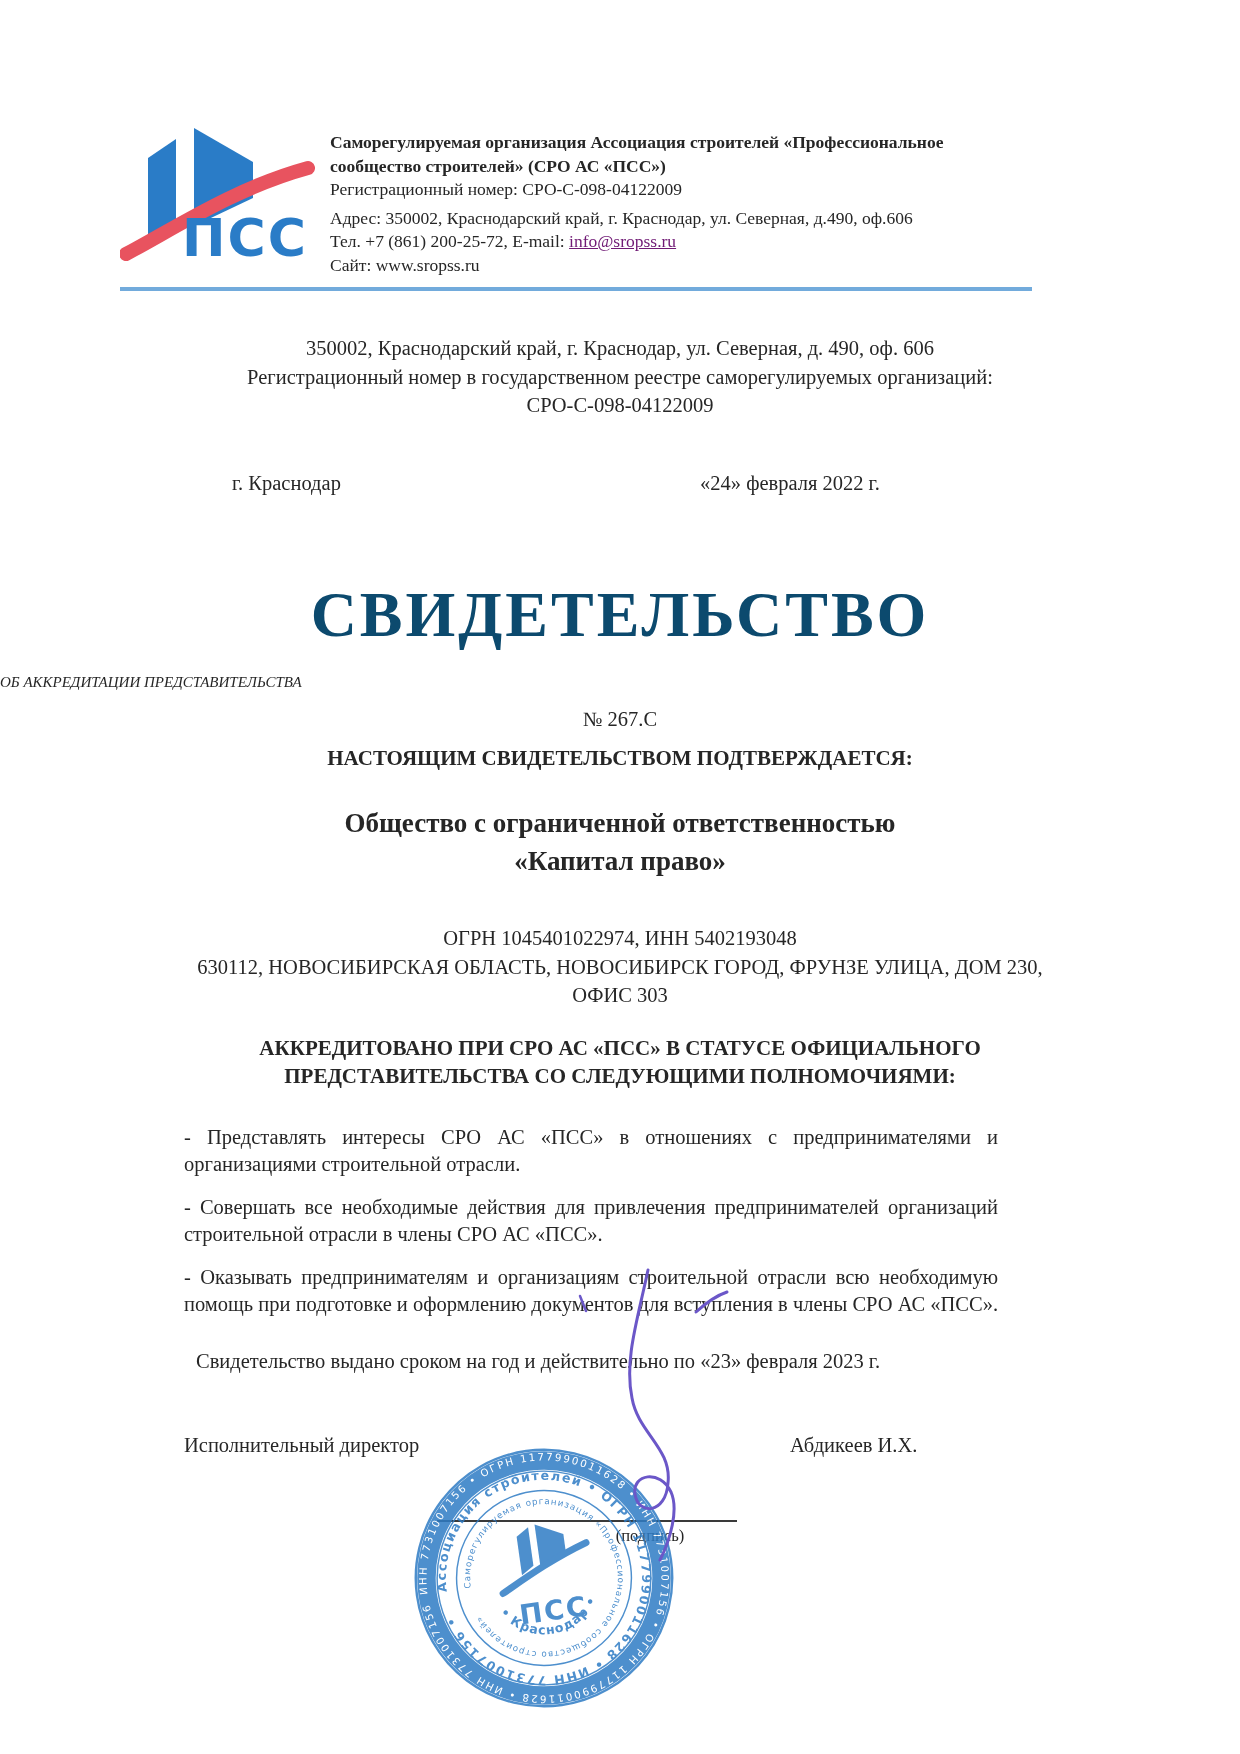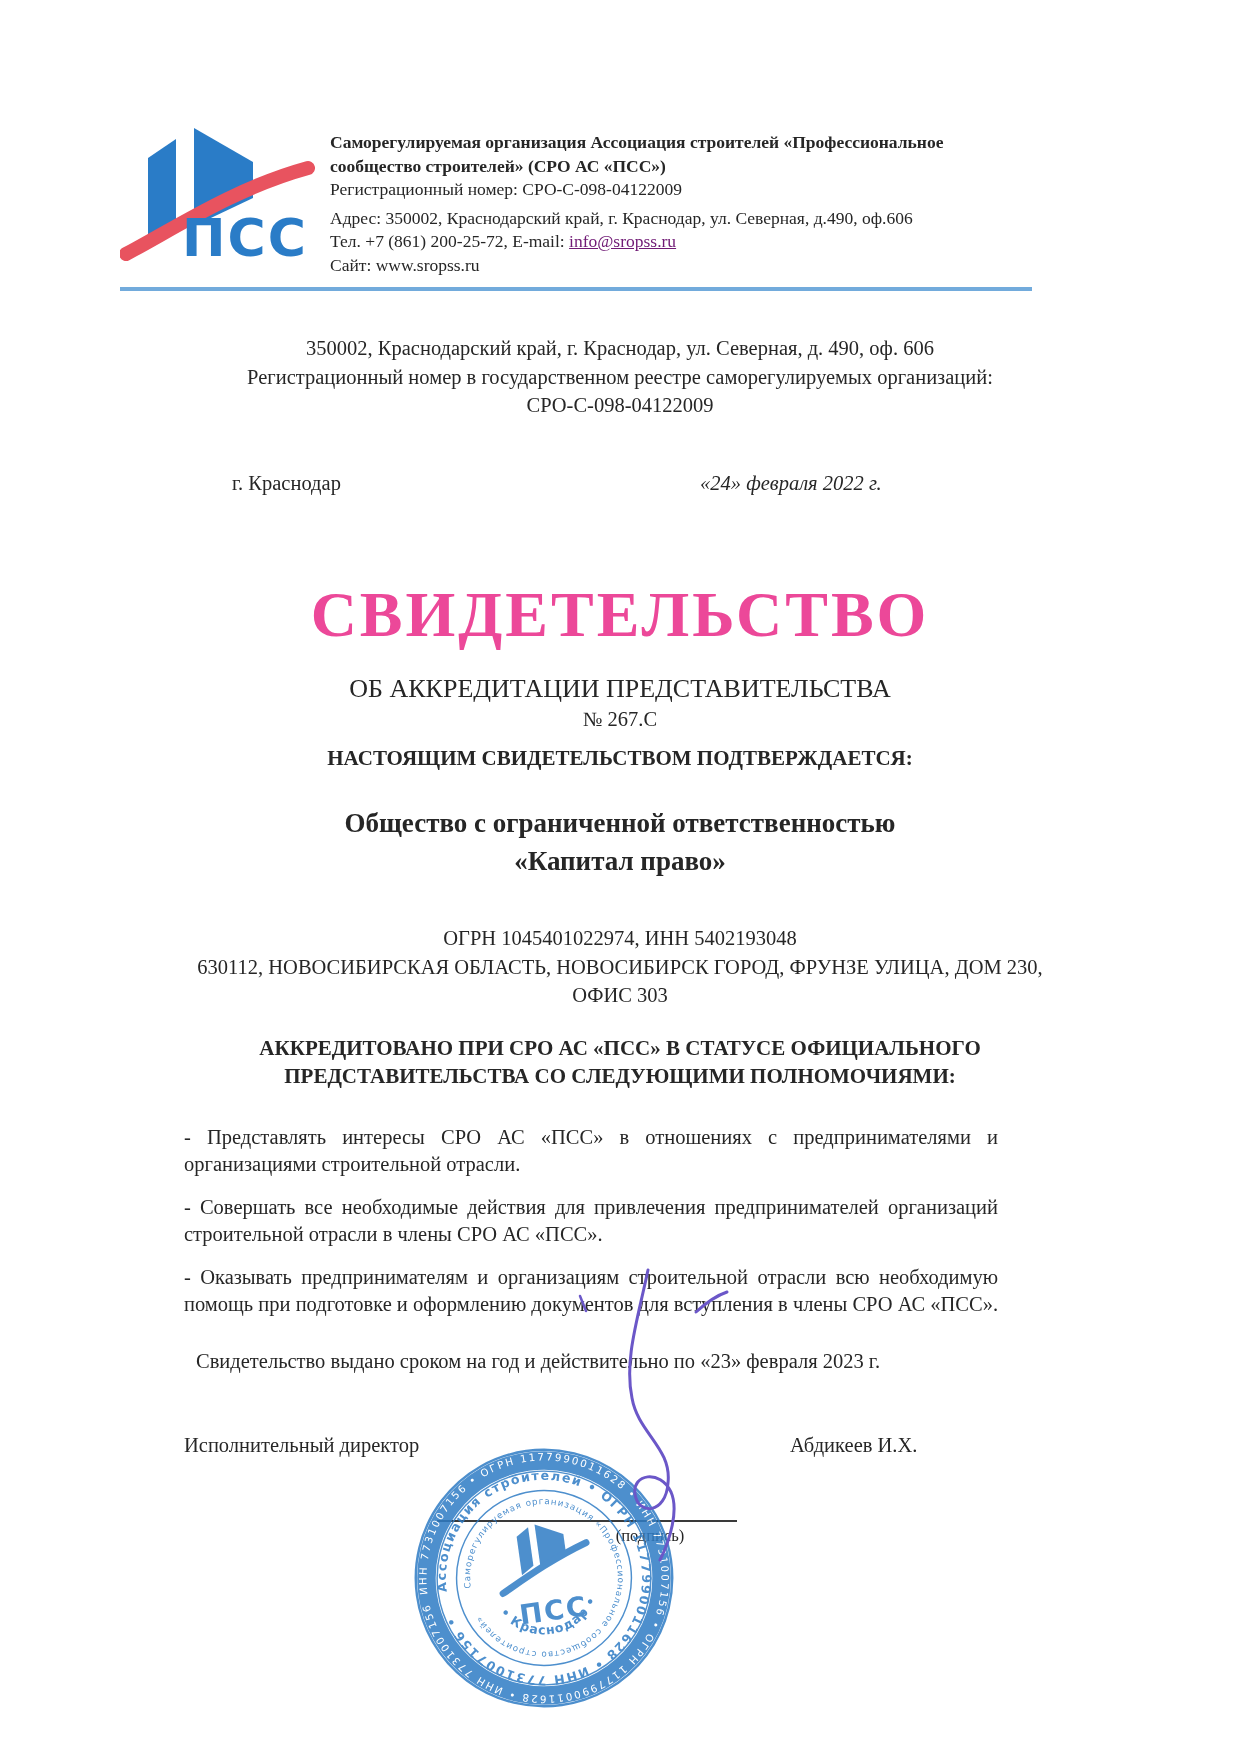--- a/index.html
+++ b/index.html
@@ -13,25 +13,25 @@
   .header-info .org{font-weight:bold;}
   .header-info .org .normal{font-weight:bold;}
   .header-info .gap{margin-top:5px;}
   .email-link{color:#701a75;text-decoration:underline;}
   .separator{position:absolute;left:120px;top:287px;width:912px;height:4px;background:#72abdc;}
   
   .addr-block{position:absolute;left:0;top:334px;width:100%;text-align:center;
     font-size:20.5px;line-height:28.5px;}
   
   .date-city{position:absolute;left:232px;top:472px;font-size:20.5px;}
-  .date-value{position:absolute;left:700px;top:472px;font-size:20.5px;font-style:italic;}
+  .date-value{position:absolute;left:700px;top:472px;font-size:20.5px;}
   
   .big-title{position:absolute;left:0;top:578px;width:100%;text-align:center;
-    font-size:64px;font-weight:bold;letter-spacing:3px;color:#ec4899;}
-  .subtitle{position:absolute;left:0;top:674px;width:100%;text-align:center;font-size:26px;}
+    font-size:64px;font-weight:bold;letter-spacing:3px;color:#0c4a6e;}
+  .subtitle{position:absolute;left:0;top:674px;width:100%;font-size:15px;font-style:italic;}
   .doc-number{position:absolute;left:0;top:708px;width:100%;text-align:center;font-size:20.5px;}
   .confirm-heading{position:absolute;left:0;top:746px;width:100%;text-align:center;
     font-size:21px;font-weight:bold;}
   .company-name{position:absolute;left:0;top:804px;width:100%;text-align:center;
     font-size:27px;font-weight:bold;line-height:38px;}
   .company-details{position:absolute;left:180px;top:924px;width:880px;text-align:center;
     font-size:20.5px;line-height:28.5px;}
   .accred-heading{position:absolute;left:180px;top:1034px;width:880px;text-align:center;
     font-size:21px;font-weight:bold;line-height:28px;}
   

